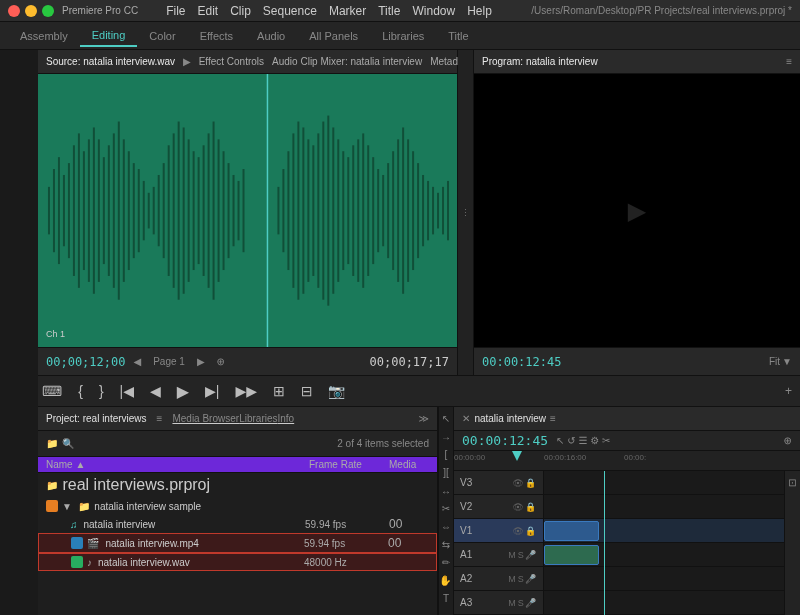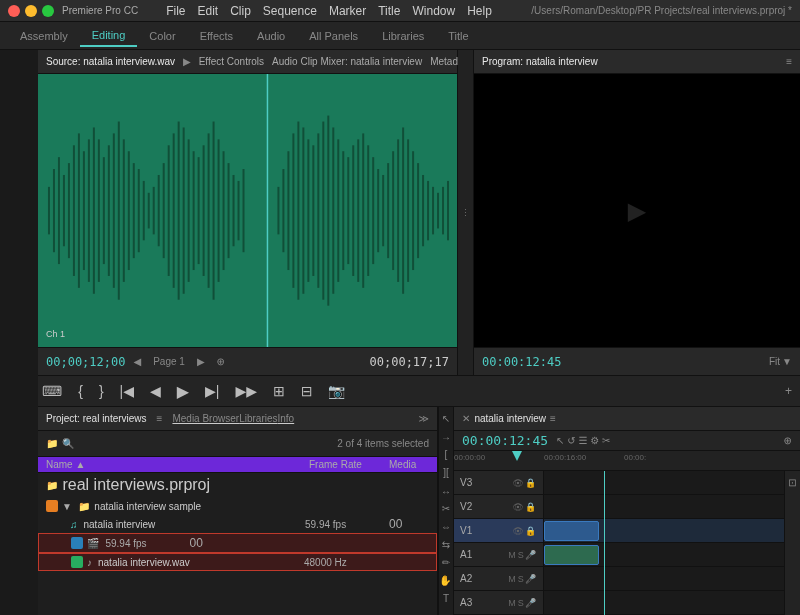--- a/index.html
+++ b/index.html
@@ -341,20 +341,21 @@
       <div class="proj-item sub-item">
         <span style="color:#4ecdc4; font-size:10px; margin-right:2px;">♫</span>
         <span class="item-name">natalia interview</span>
         <span class="item-fps">59.94 fps</span>
         <span class="item-media">00</span>
       </div>
 
       <div class="proj-item sub-item selected">
         <div class="item-icon icon-blue"></div>
         <span style="font-size:10px; color:#aaa; margin-right:2px;">🎬</span>
+        <span class="item-name">natalia interview.mp4</span>
         <span class="item-fps">59.94 fps</span>
         <span class="item-media">00</span>
       </div>
 
       <div class="proj-item sub-item selected">
         <div class="item-icon icon-green"></div>
         <span style="font-size:10px; color:#aaa; margin-right:2px;">♪</span>
         <span class="item-name">natalia interview.wav</span>
         <span class="item-fps">48000 Hz</span>
         <span class="item-media"></span>

